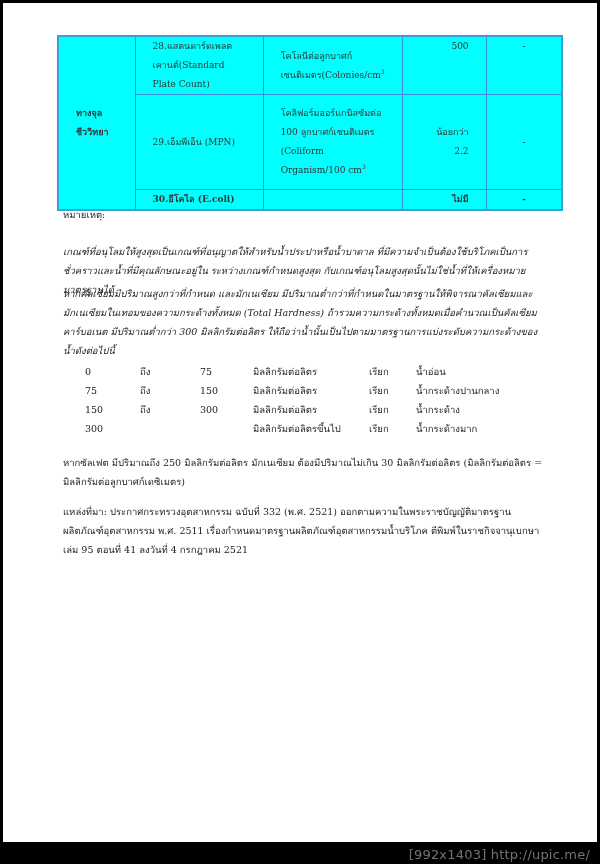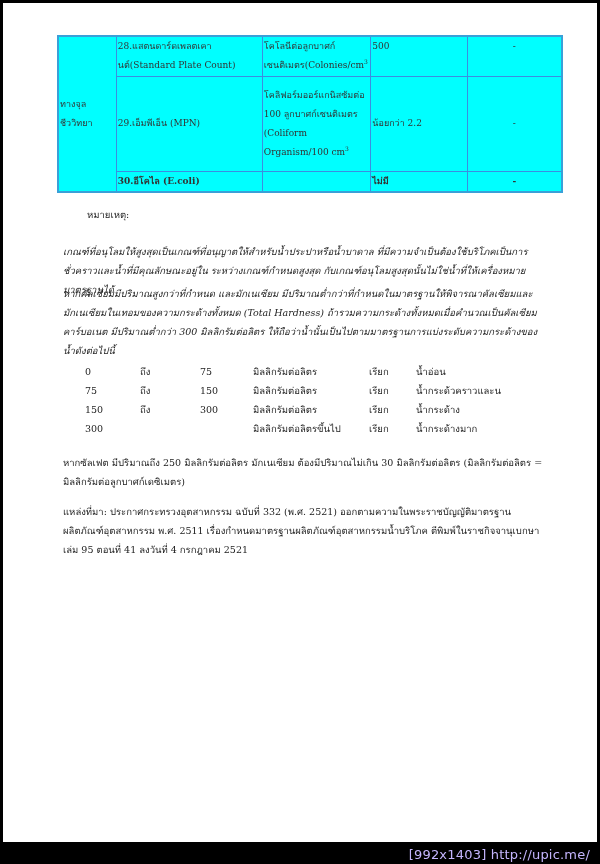--- a/index.html
+++ b/index.html
@@ -5,37 +5,37 @@
   html, body { margin:0; padding:0; }
   body {
     width:600px; height:864px; background:#000; position:relative; overflow:hidden;
     font-family: "DejaVu Serif", serif;
   }
   .page {
     position:absolute; left:3px; top:3px; width:594px; height:839px;
     background:#fff;
   }
   .caption {
-    position:absolute; right:10px; bottom:2px; color:#c4b5fd;
+    position:absolute; right:10px; bottom:2px; color:#737373;
     font-family:"DejaVu Sans", sans-serif; font-size:13px; letter-spacing:0.2px;
   }
   table.std {
     position:absolute; left:57px; top:35px; width:506px;
     border-collapse:collapse; background:#00ffff;
     font-size:9px; color:#333;
     border:2px solid #3aa0d8;
   }
   table.std td {
     border:1px solid #3b8ee0; vertical-align:middle; line-height:19px;
-    padding:0 1px;
+    padding:0 17px;
   }
-  td.c1 { width:54px; vertical-align:top; }
+  td.c1 { width:54px; vertical-align:top;font-weight:bold; }
   td.c2 { width:141px; }
   td.c3 { width:93px; }
-  td.c4 { width:92px; text-align:left; }
+  td.c4 { width:92px; text-align:right; }
   td.c5 { width:90px; text-align:center; }
   .txt {
     position:absolute; left:63px; width:480px; font-size:9.5px; color:#222; line-height:19px;
   }
   .hard {
     position:absolute; left:85px; top:362px; font-size:9.5px; color:#222;
     border-collapse:collapse;
   }
   .hard td { padding:0; height:19px; }
   sup { font-size:6px; line-height:0; }
@@ -62,41 +62,41 @@
   </tr>
   <tr style="height:19px;font-weight:bold;">
     <td class="c2">30.อีโคไล (E.coli)</td>
     <td class="c3"></td>
     <td class="c4">ไม่มี</td>
     <td class="c5">-</td>
   </tr>
 </tbody>
   </table>
 
-<div class="txt" style="top:205px;margin-left:24px;">หมายเหตุ:</div>
+<div class="txt" style="top:205px;">หมายเหตุ:</div>
 <div class="txt" style="top:242px;font-style:italic;">เกณฑ์ที่อนุโลมให้สูงสุดเป็นเกณฑ์ที่อนุญาตให้สำหรับน้ำประปาหรือน้ำบาดาล ที่มีความจำเป็นต้องใช้บริโภคเป็นการชั่วคราวและน้ำที่มีคุณลักษณะอยู่ใน ระหว่างเกณฑ์กำหนดสูงสุด กับเกณฑ์อนุโลมสูงสุดนั้นไม่ใช่น้ำที่ให้เครื่องหมายมาตรฐานได้</div>
 <div class="txt" style="top:284px;font-style:italic;">หากคัลเซียมมีปริมาณสูงกว่าที่กำหนด และมักเนเซียม มีปริมาณต่ำกว่าที่กำหนดในมาตรฐานให้พิจารณาคัลเซียมและมักเนเซียมในเทอมของความกระด้างทั้งหมด (Total Hardness) ถ้ารวมความกระด้างทั้งหมดเมื่อคำนวณเป็นคัลเซียมคาร์บอเนต มีปริมาณต่ำกว่า 300 มิลลิกรัมต่อลิตร ให้ถือว่าน้ำนั้นเป็นไปตามมาตรฐานการแบ่งระดับความกระด้างของน้ำดังต่อไปนี้</div>
 
 <table class="hard">
   <tbody>
       <tr>
     <td style="width:55px;">0</td>
     <td style="width:60px;">ถึง</td>
     <td style="width:53px;">75</td>
     <td style="width:116px;">มิลลิกรัมต่อลิตร</td>
     <td style="width:47px;">เรียก</td>
     <td>น้ำอ่อน</td>
   </tr>
   <tr>
     <td>75</td>
     <td>ถึง</td>
     <td>150</td>
     <td>มิลลิกรัมต่อลิตร</td>
     <td>เรียก</td>
-    <td>น้ำกระด้วคราวและน</td>
+    <td>น้ำกระด้างปานกลาง</td>
   </tr>
   <tr>
     <td>150</td>
     <td>ถึง</td>
     <td>300</td>
     <td>มิลลิกรัมต่อลิตร</td>
     <td>เรียก</td>
     <td>น้ำกระด้าง</td>
   </tr>
   <tr>

